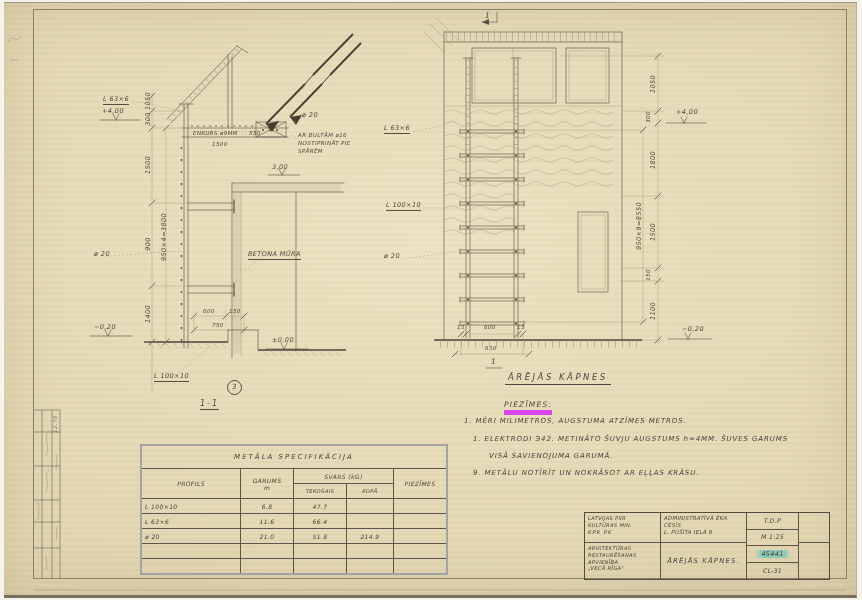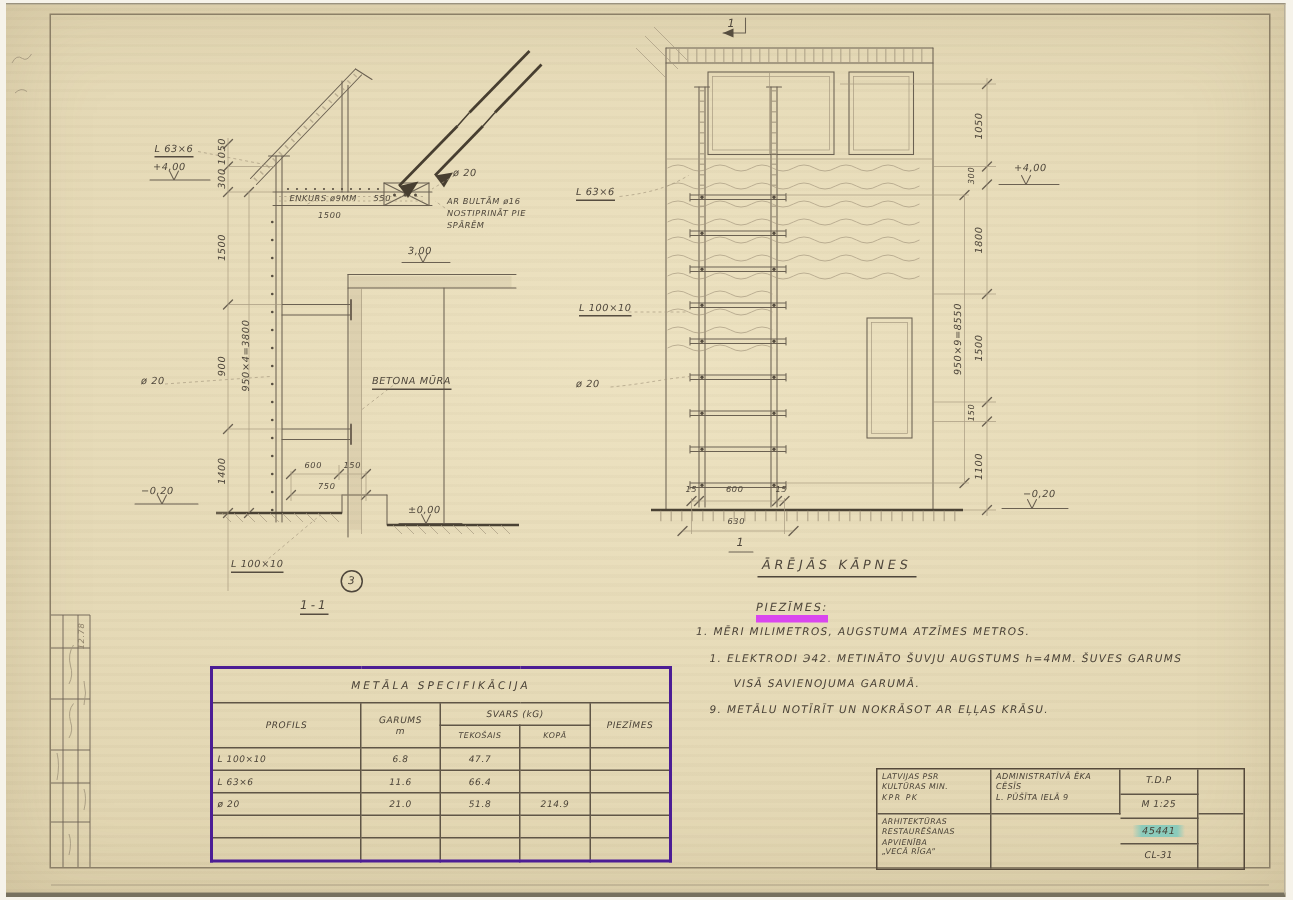--- a/index.html
+++ b/index.html
@@ -13,21 +13,21 @@
   .frame{position:absolute;left:33px;top:9px;width:812px;height:568px;border:1px solid #8b7f67;z-index:2}
   svg.lines{position:absolute;left:0;top:0;z-index:2}
   .lbl{position:absolute;z-index:3;font-size:6.5px;font-style:italic;color:#4e463b;letter-spacing:.4px;white-space:nowrap;line-height:1}
   .v{transform:translate(-50%,-50%) rotate(-90deg)}
   .u{border-bottom:1px solid #564d40;padding-bottom:1px}
   .tiny{font-size:5.5px}
   .cap{font-size:8.5px;letter-spacing:2.5px;border-bottom:1px solid #4e463b;padding:0 3px 2px;font-style:italic}
   .note{font-size:7px;letter-spacing:.9px;color:#4a4237;font-style:italic}
   .ntitle{font-size:7.5px;letter-spacing:1.2px;border-bottom:5px solid #d946ef;padding-bottom:1px;font-style:italic}
   .circ{width:13px;height:13px;border:1px solid #4e463b;border-radius:50%;text-align:center;line-height:13px;font-size:7px}
-  table.spec{position:absolute;left:140px;top:444px;z-index:3;border-collapse:collapse;border:2px solid #4c1d95;color:#4a4237;font-style:italic}
+  table.spec{position:absolute;left:140px;top:444px;z-index:3;border-collapse:collapse;border:2px solid #a3a3a3;color:#4a4237;font-style:italic}
   table.spec th,table.spec td{border:1px solid #5f5546;font-size:6px;font-weight:normal;padding:1px 3px;letter-spacing:.4px;text-align:center}
   table.spec td.l{text-align:left}
   .spec-title{font-size:7px;letter-spacing:2px}
   .tb{position:absolute;left:584px;top:512px;width:244px;height:66px;border:1.5px solid #55493a;z-index:3}
   .tb .cell{position:absolute;box-sizing:border-box;border-right:1px solid #5f5546;border-bottom:1px solid #5f5546;font-size:5.2px;font-style:italic;color:#4a4237;padding:2px 3px;letter-spacing:.3px;line-height:1.3;overflow:hidden}
   .tb .last{border-bottom:none}.tb .rlast{border-right:none}
   .center{display:flex;align-items:center;justify-content:center;text-align:left}
   .hl{background:linear-gradient(90deg,rgba(124,201,189,0),rgba(124,201,189,.85) 18%,rgba(124,201,189,.85) 85%,rgba(124,201,189,0));padding:0 6px;font-size:6.5px}
   .pencil{color:#8d8069}
 </style>
@@ -378,20 +378,21 @@
   </div>
   <div class="cell last" style="left:0;top:30px;width:76px;height:36px">
     <div>ARHITEKTŪRAS</div>
     <div>RESTAURĒŠANAS APVIENĪBA</div>
     <div>„VECĀ RĪGA”</div>
   </div>
   <div class="cell" style="left:76px;top:0;width:86px;height:30px;font-size:5.4px">
     <div>ADMINISTRATĪVĀ ĒKA CĒSĪS</div>
     <div>L. PŪŠĪTA IELĀ 9</div>
   </div>
+  <div class="cell last center" style="left:76px;top:30px;width:86px;height:36px;font-size:6.8px;letter-spacing:1.2px">ĀRĒJĀS KĀPNES.</div>
   <div class="cell center" style="left:162px;top:0;width:52px;height:17px;font-size:6.2px">T.D.P</div>
   <div class="cell center" style="left:162px;top:17px;width:52px;height:16px;font-size:6.2px">M 1:25</div>
   <div class="cell center" style="left:162px;top:33px;width:52px;height:17px">
       <span class="hl">45441</span>
     </div>
   <div class="cell center last" style="left:162px;top:50px;width:52px;height:16px;font-size:6.2px">CL-31</div>
   <div class="cell rlast" style="left:214px;top:0;width:30px;height:30px"></div>
   <div class="cell rlast last" style="left:214px;top:30px;width:30px;height:36px"></div>
 </div>
 

